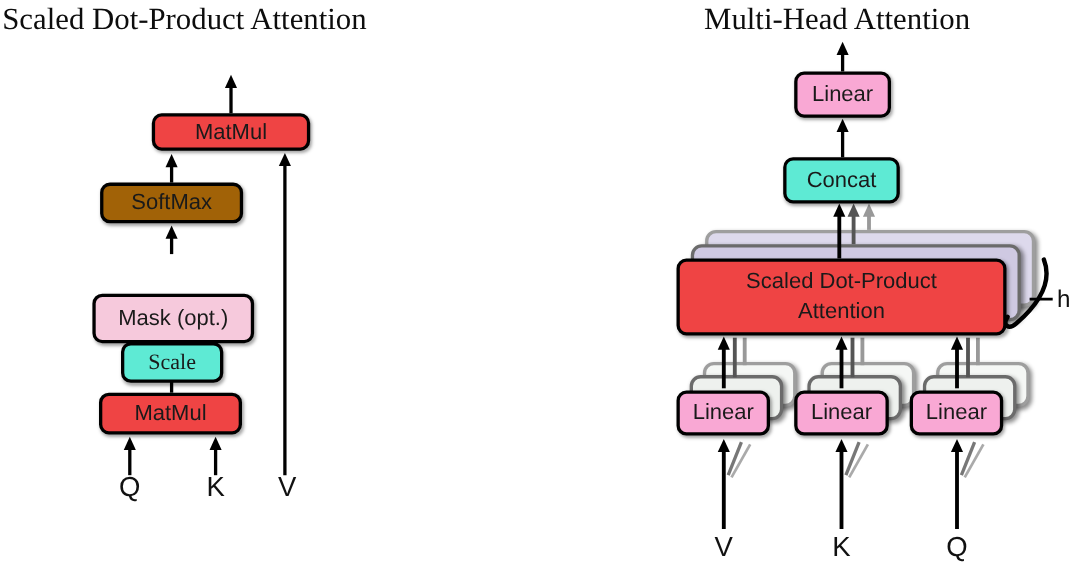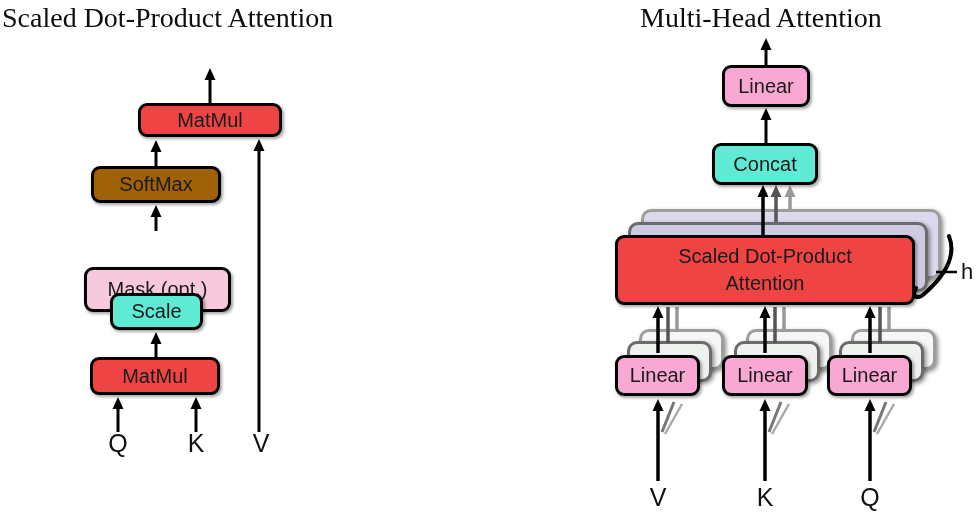--- a/index.html
+++ b/index.html
@@ -132,21 +132,21 @@
 
   <div class="box purple" style="left:138px; top:103px; width:144px; height:34px;">
     <span>MatMul</span>
   </div>
   <div class="box green" style="left:91px; top:166px; width:130px; height:37px;">
     <span>SoftMax</span>
   </div>
   <div class="box pink" style="left:84px; top:231px; width:147px; height:45px;margin-top:36px;">
     <span>Mask (opt.)</span>
   </div>
-  <div class="box yellow" style="left:110px; top:293px; width:93px; height:37px;">
+  <div class="box yellow" style="left:110px; top:311px; width:93px; height:37px;font-family:Liberation Serif, serif;">
     <span>Scale</span>
   </div>
   <div class="box purple" style="left:90px; top:357px; width:130px; height:38px;">
     <span>MatMul</span>
   </div>
 
   <div class="io-label" style="left:98px; top:429px;">Q</div>
   <div class="io-label" style="left:176px; top:429px;">K</div>
   <div class="io-label" style="left:241px; top:429px;">V</div>
 

